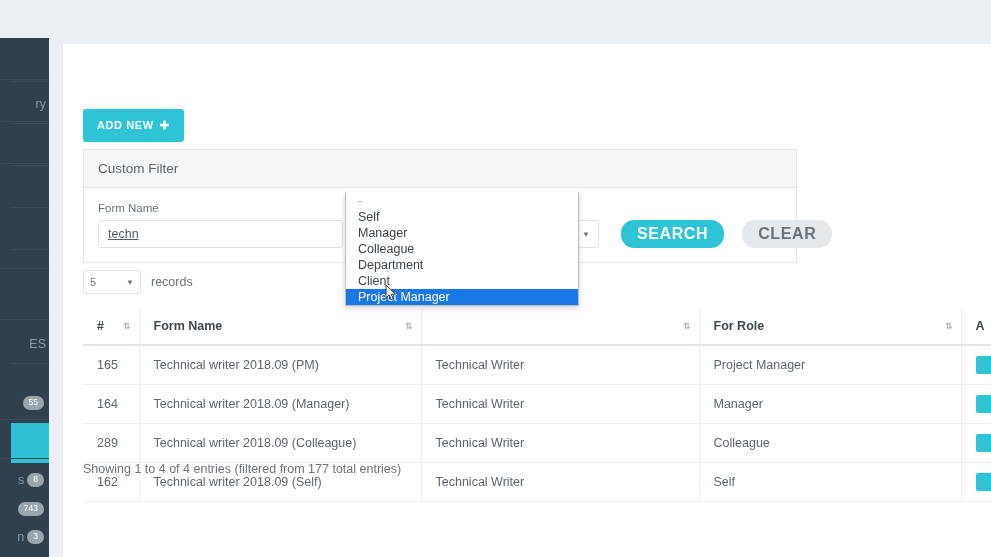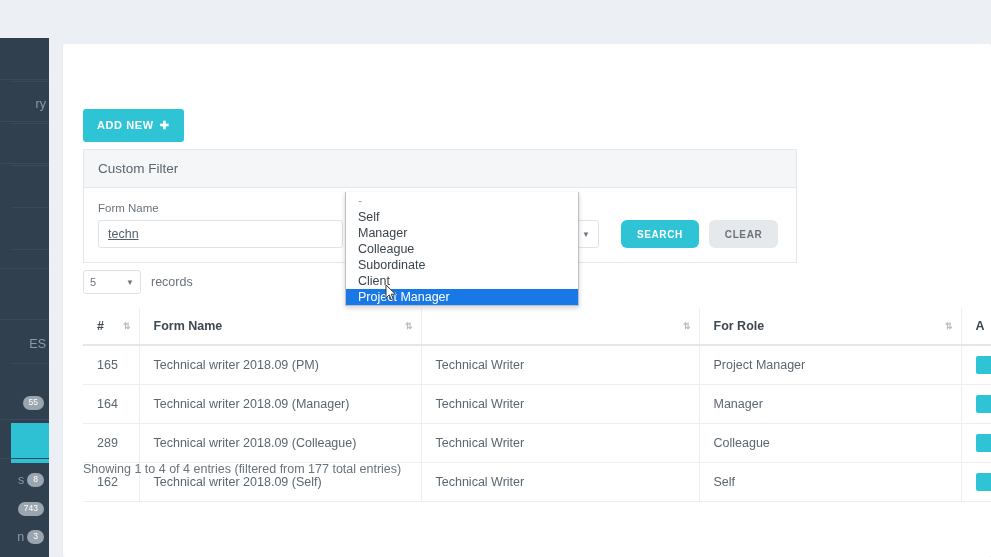--- a/index.html
+++ b/index.html
@@ -127,27 +127,27 @@
   .select-box {
     width: 236px; height: 28px;
     border: 1px solid #dfe3e6; border-radius: 3px;
     background: #fff;
     display: flex; align-items: center; justify-content: space-between;
     padding: 0 8px; font-size: 12px; color: #8a949d;
     cursor: pointer;
   }
   .caret { font-size: 8px; color: #6d7781; }
   .btn {
-    border: none; border-radius: 6px;
-    font-size: 10px; font-weight: bold; letter-spacing: .6px;
+    border: none; border-radius: 13px;
+    font-size: 16px; font-weight: bold; letter-spacing: .6px;
     height: 28px; padding: 0 16px; cursor: pointer;
     font-family: "Liberation Sans", sans-serif;
   }
   .btn-search { background: #2ec4d6; color: #fff; margin-left: 22px; }
-  .btn-clear { background: #e6e9ec; color: #6a737c; margin-left: 10px; }
+  .btn-clear { background: #e6e9ec; color: #6a737c; margin-left: 18px; }
 
   
   .dropdown {
     position: absolute; left: 345px; top: 192px;
     width: 234px;
     background: #fff;
     border: 1px solid #b9c0c7;
     border-top: none;
     box-shadow: 0 2px 5px rgba(0,0,0,.18);
     z-index: 50;
@@ -381,21 +381,21 @@
       <div class="tbl-footer">Showing 1 to 4 of 4 entries (filtered from 177 total entries)</div>
 
     </div>
   </div>
 
   <div class="dropdown">
     <div class="dd-item placeholder">-</div>
     <div class="dd-item">Self</div>
     <div class="dd-item">Manager</div>
     <div class="dd-item">Colleague</div>
-    <div class="dd-item">Subordinate</div>
+    <div class="dd-item">Department</div>
     <div class="dd-item">Client</div>
     <div class="dd-item selected">Project Manager</div>
   </div>
 
   <div class="cursor">
     <svg width="12" height="18" viewBox="0 0 12 18">
       <path d="M1 1 L1 14 L4.2 10.9 L6.2 15.6 L8.2 14.7 L6.2 10.2 L10.5 10.2 Z" fill="#ffffff" stroke="#3a3a3a" stroke-width="1"></path>
     </svg>
   </div>
 

